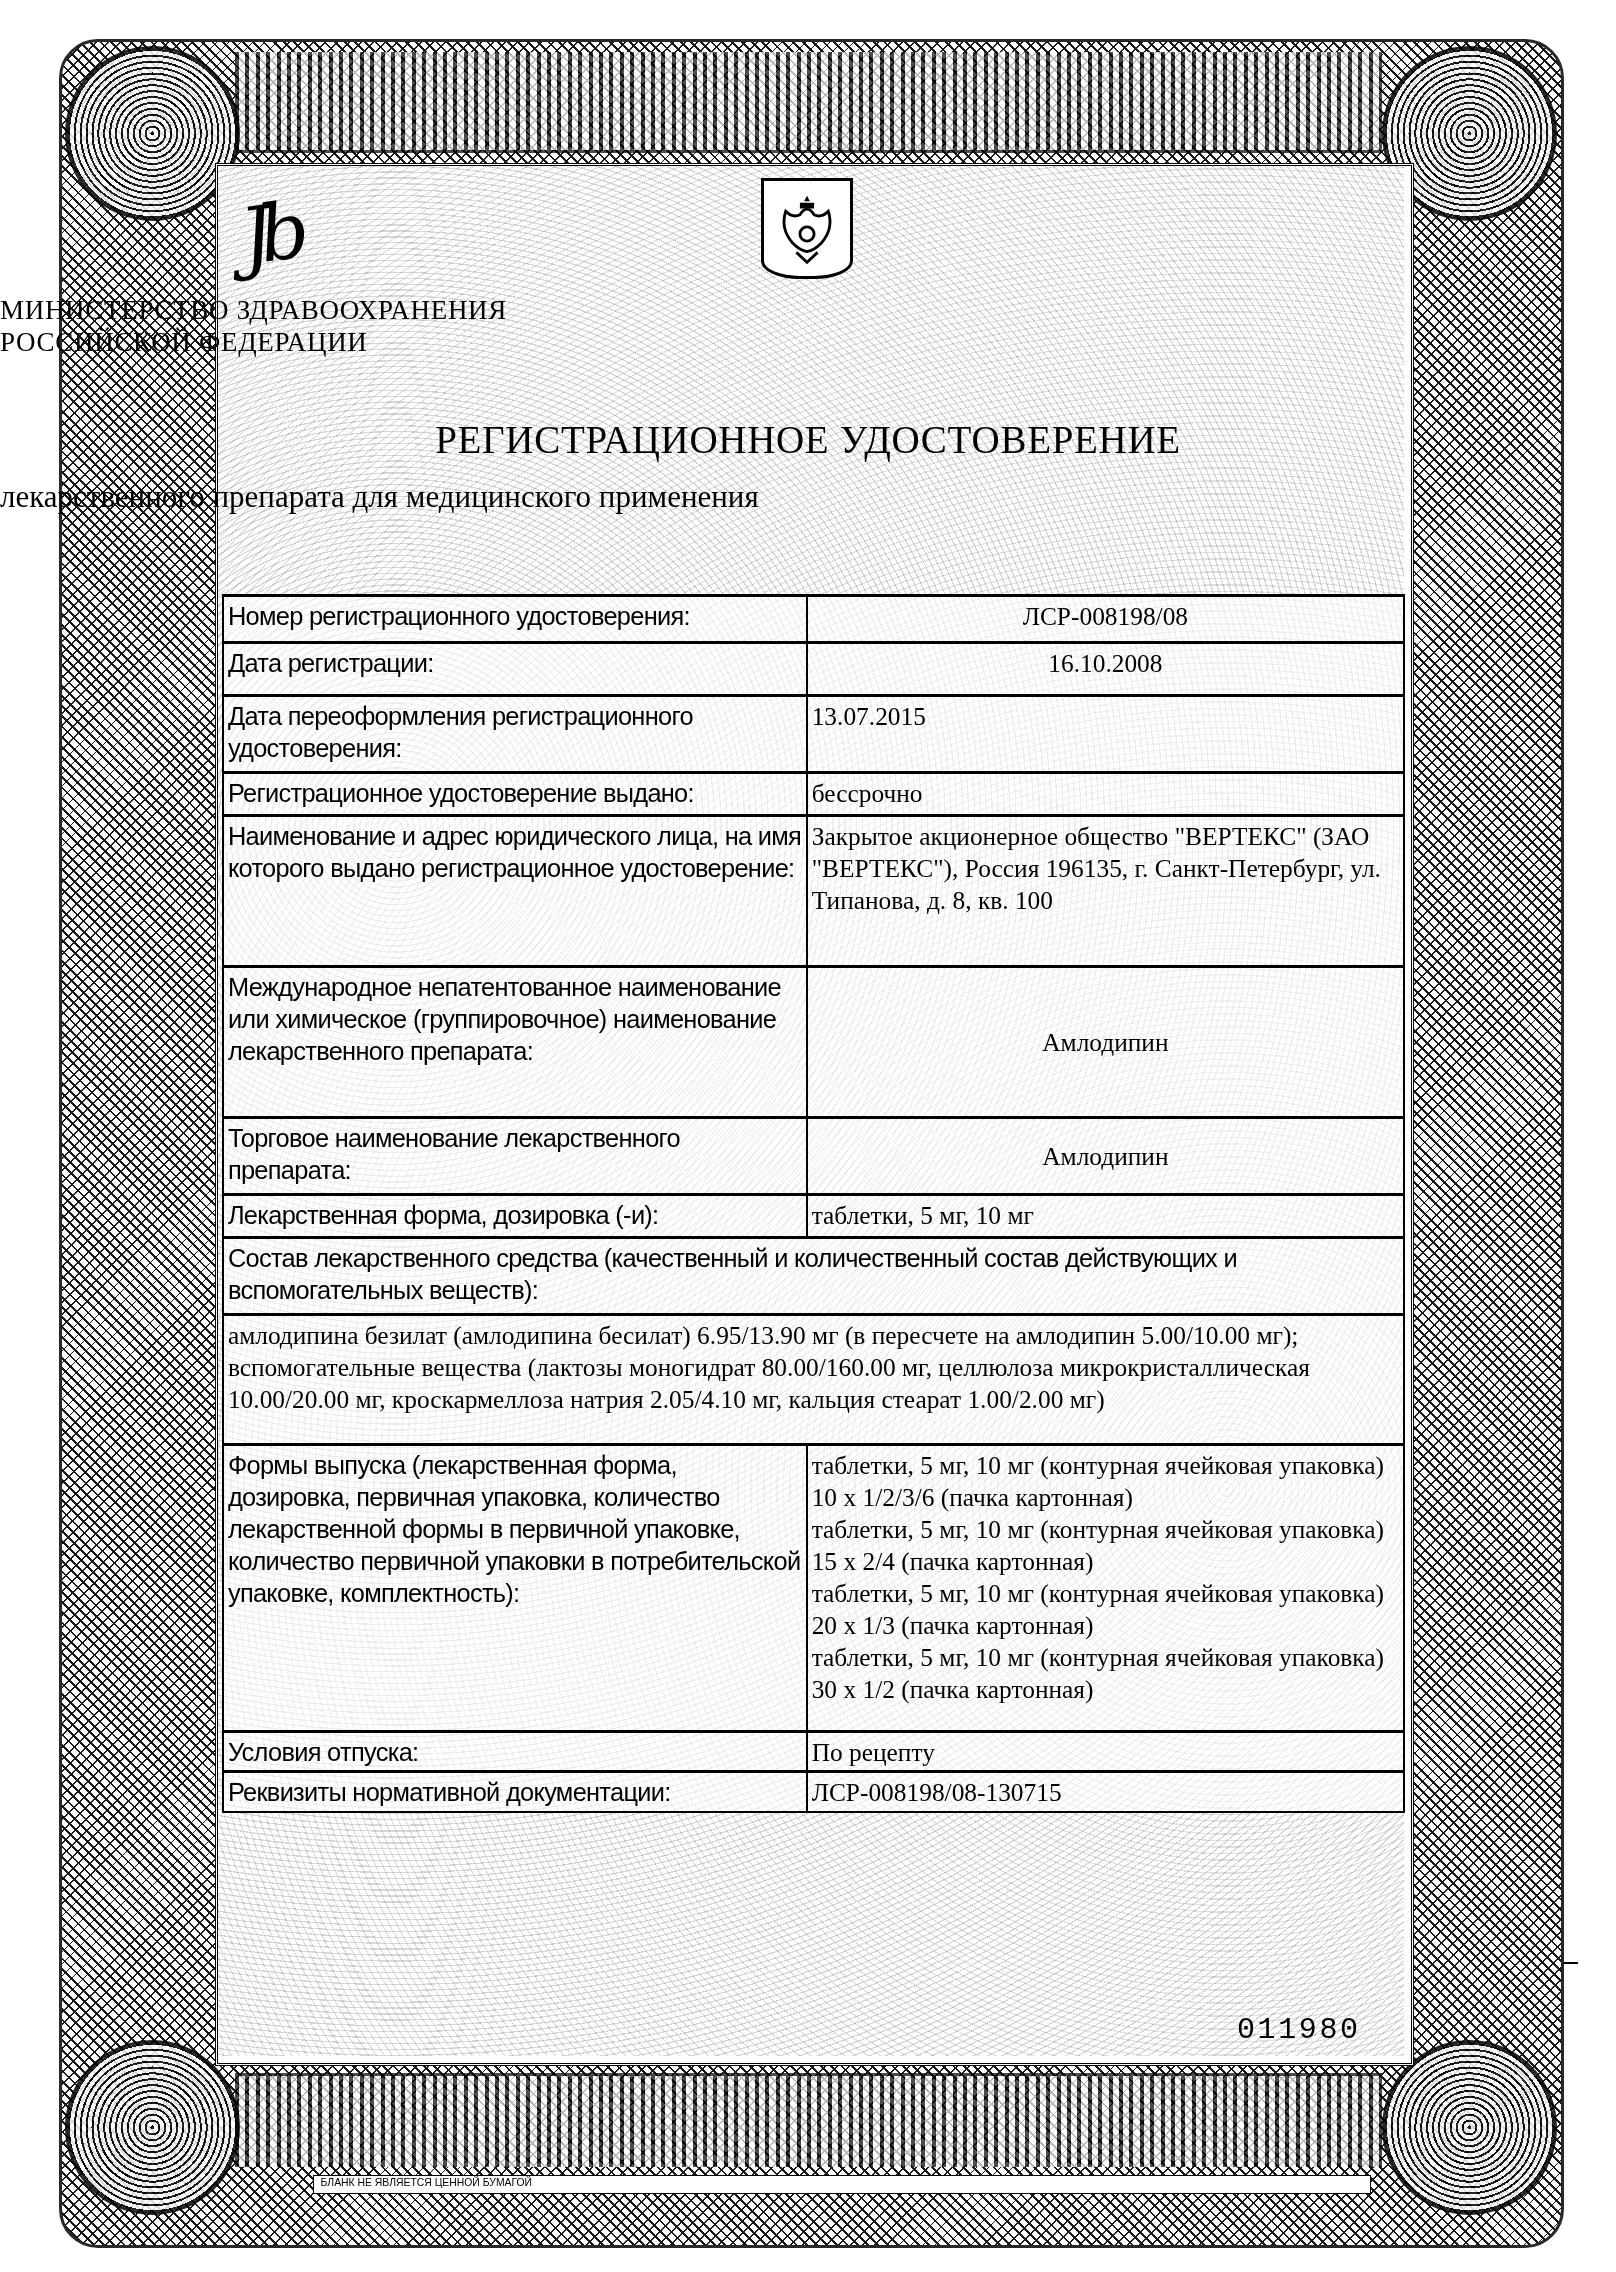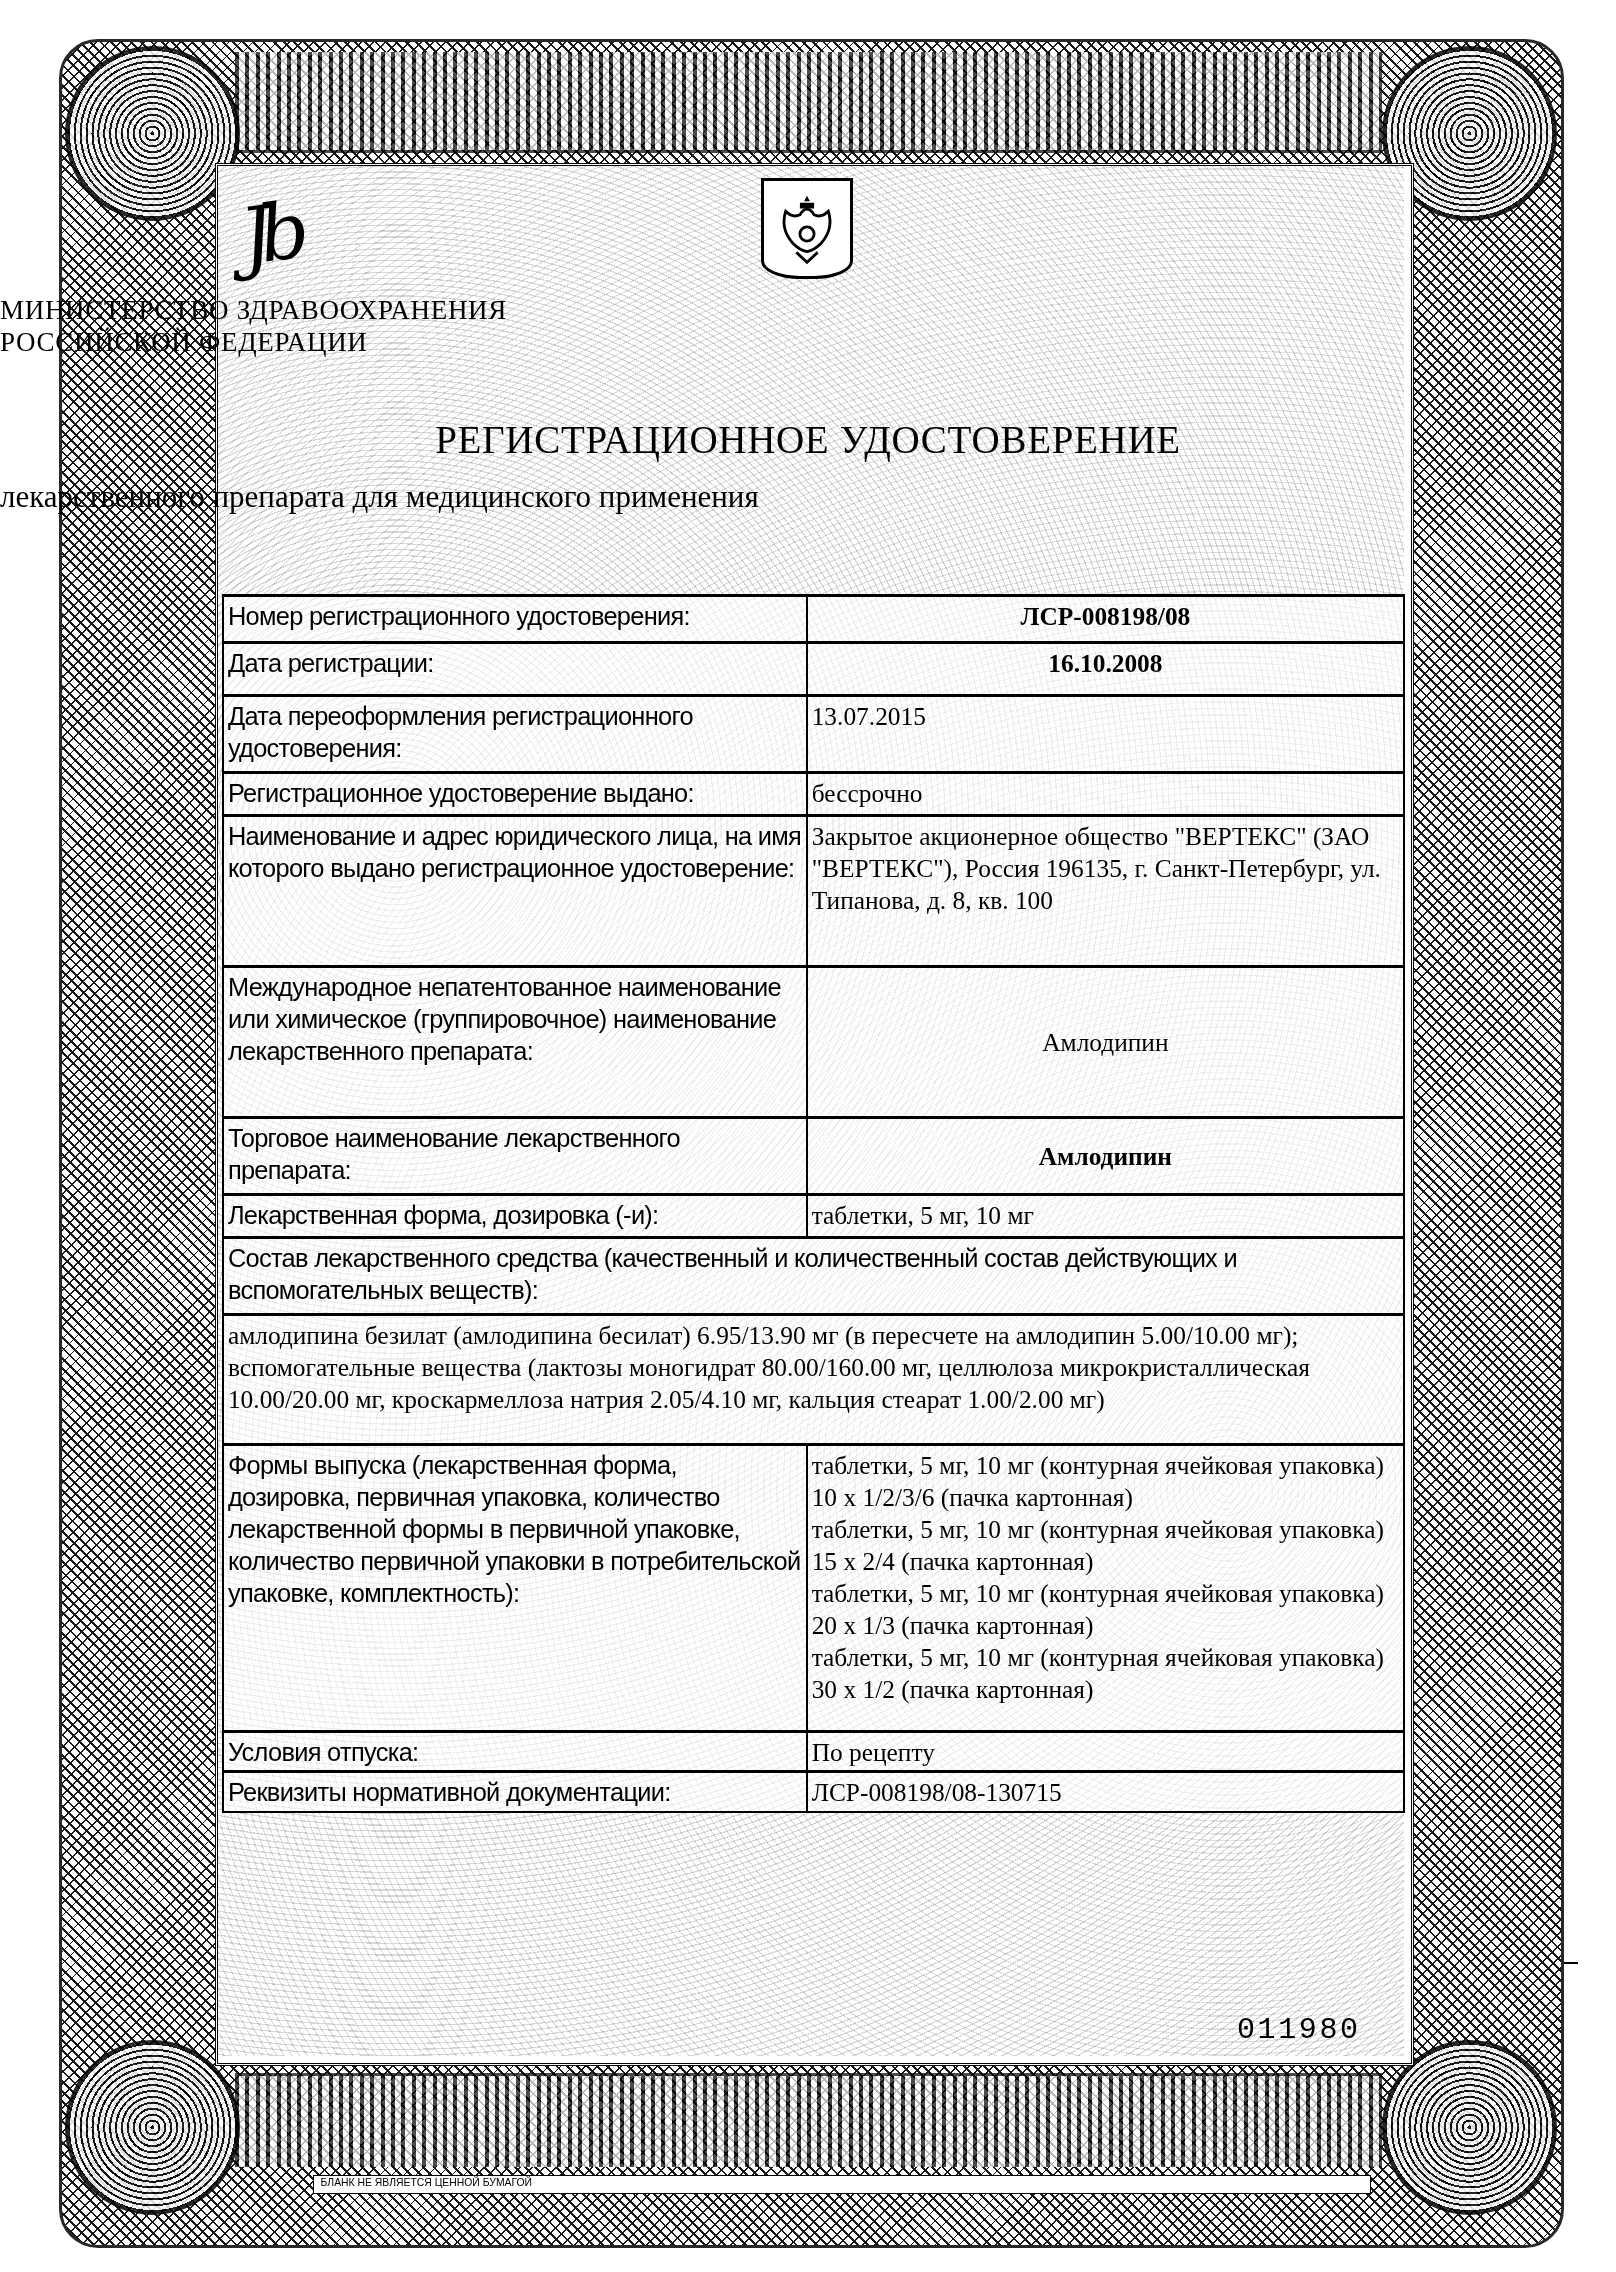--- a/index.html
+++ b/index.html
@@ -36,21 +36,21 @@
   .emblem svg{width:72px;height:78px;}
   .ministry{position:absolute;left:0;width:1524px;font-size:27px;letter-spacing:0.7px;}
   .m1{top:295px;} .m2{top:327px;}
   .title{position:absolute;left:0;width:1616px;text-align:center;top:417px;font-size:39px;letter-spacing:0.7px;}
   .subtitle{position:absolute;left:0;width:1616px;text-align:left;top:479px;font-size:31px;}
   table.reg{position:absolute;left:222px;top:594px;width:1183px;border-collapse:collapse;background:rgba(255,255,255,0.6);}
   table.reg td{border:2px solid #000;border-top-width:3.9px;vertical-align:top;padding:2.6px 3.9px;font-size:25.4px;line-height:32px;}
   table.reg td.lbl{width:574px;font-weight:normal;font-family:"Liberation Sans","DejaVu Sans",sans-serif;font-stretch:condensed;letter-spacing:-0.7px;}
   table.reg td.val{font-family:"Liberation Serif",serif;}
   .center{text-align:center;}
-  .big{font-weight:bold;font-size:30px;}
+  .big{font-weight:normal;font-size:30px;}
   td.full{font-size:25px;}
   .serial{position:absolute;left:1237px;top:2013px;font-family:"Liberation Mono","DejaVu Sans Mono",monospace;font-size:30px;letter-spacing:2.6px;}
   .dash{position:absolute;left:1564px;top:1962px;width:14.3px;height:2px;background:#000;}
 </style>
 </head>
 <body>
 
 <div class="page">
   <div class="frame-outer"></div>
   <div class="band-top"></div>

